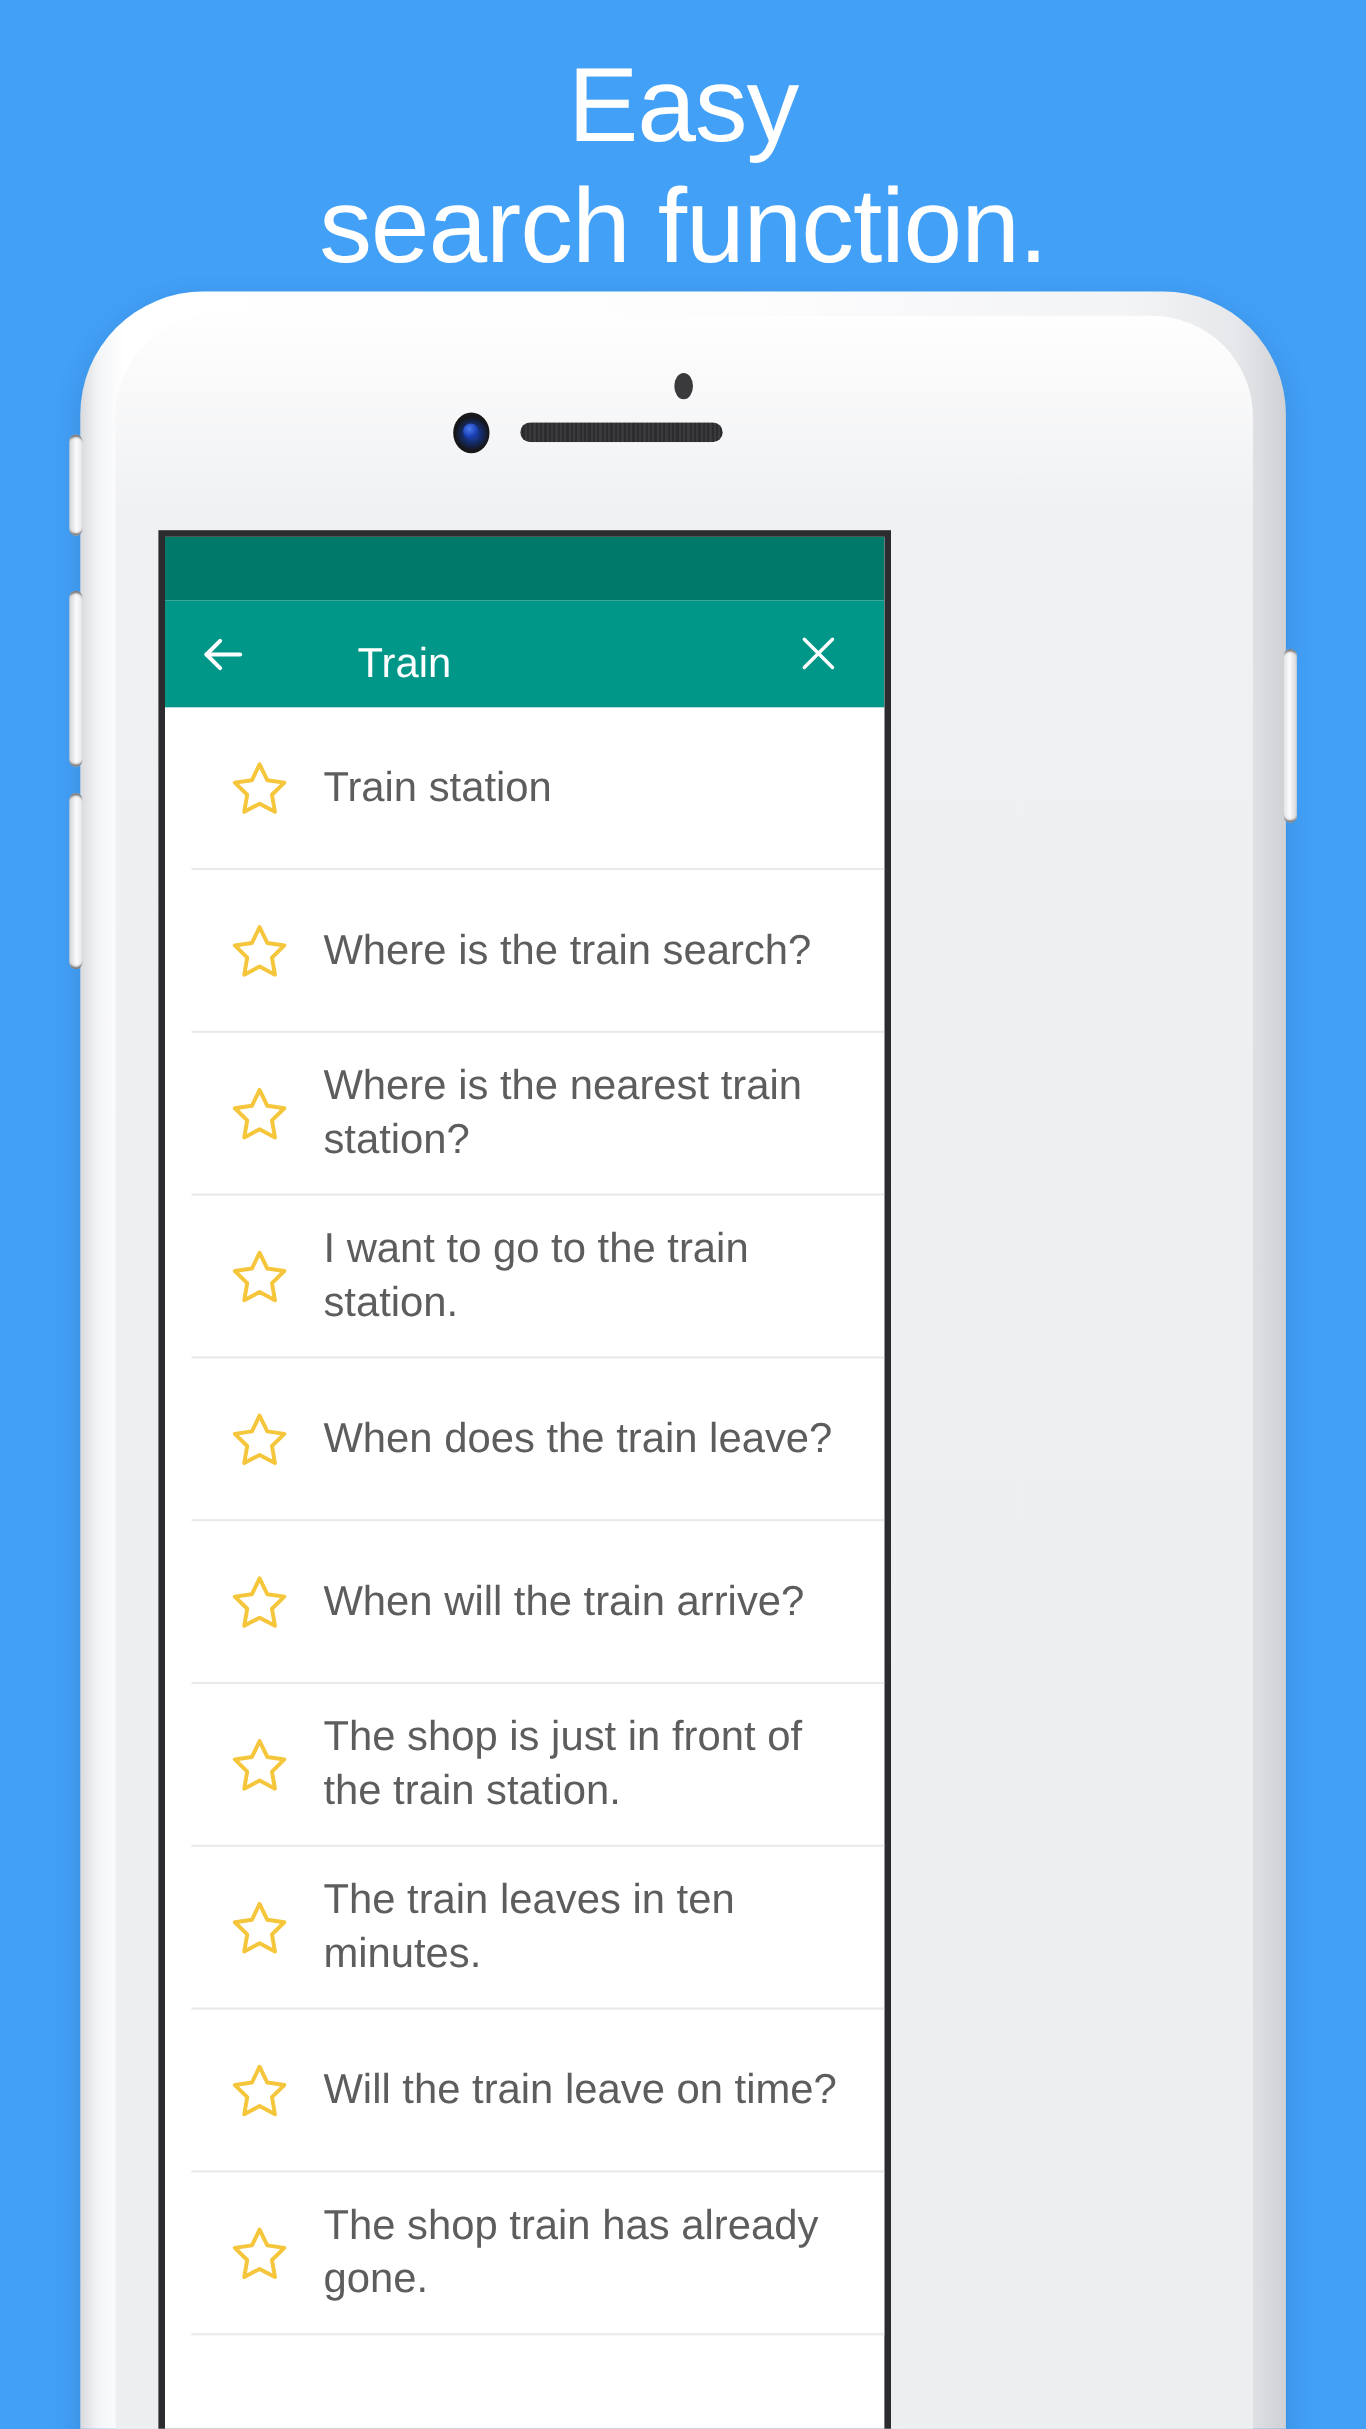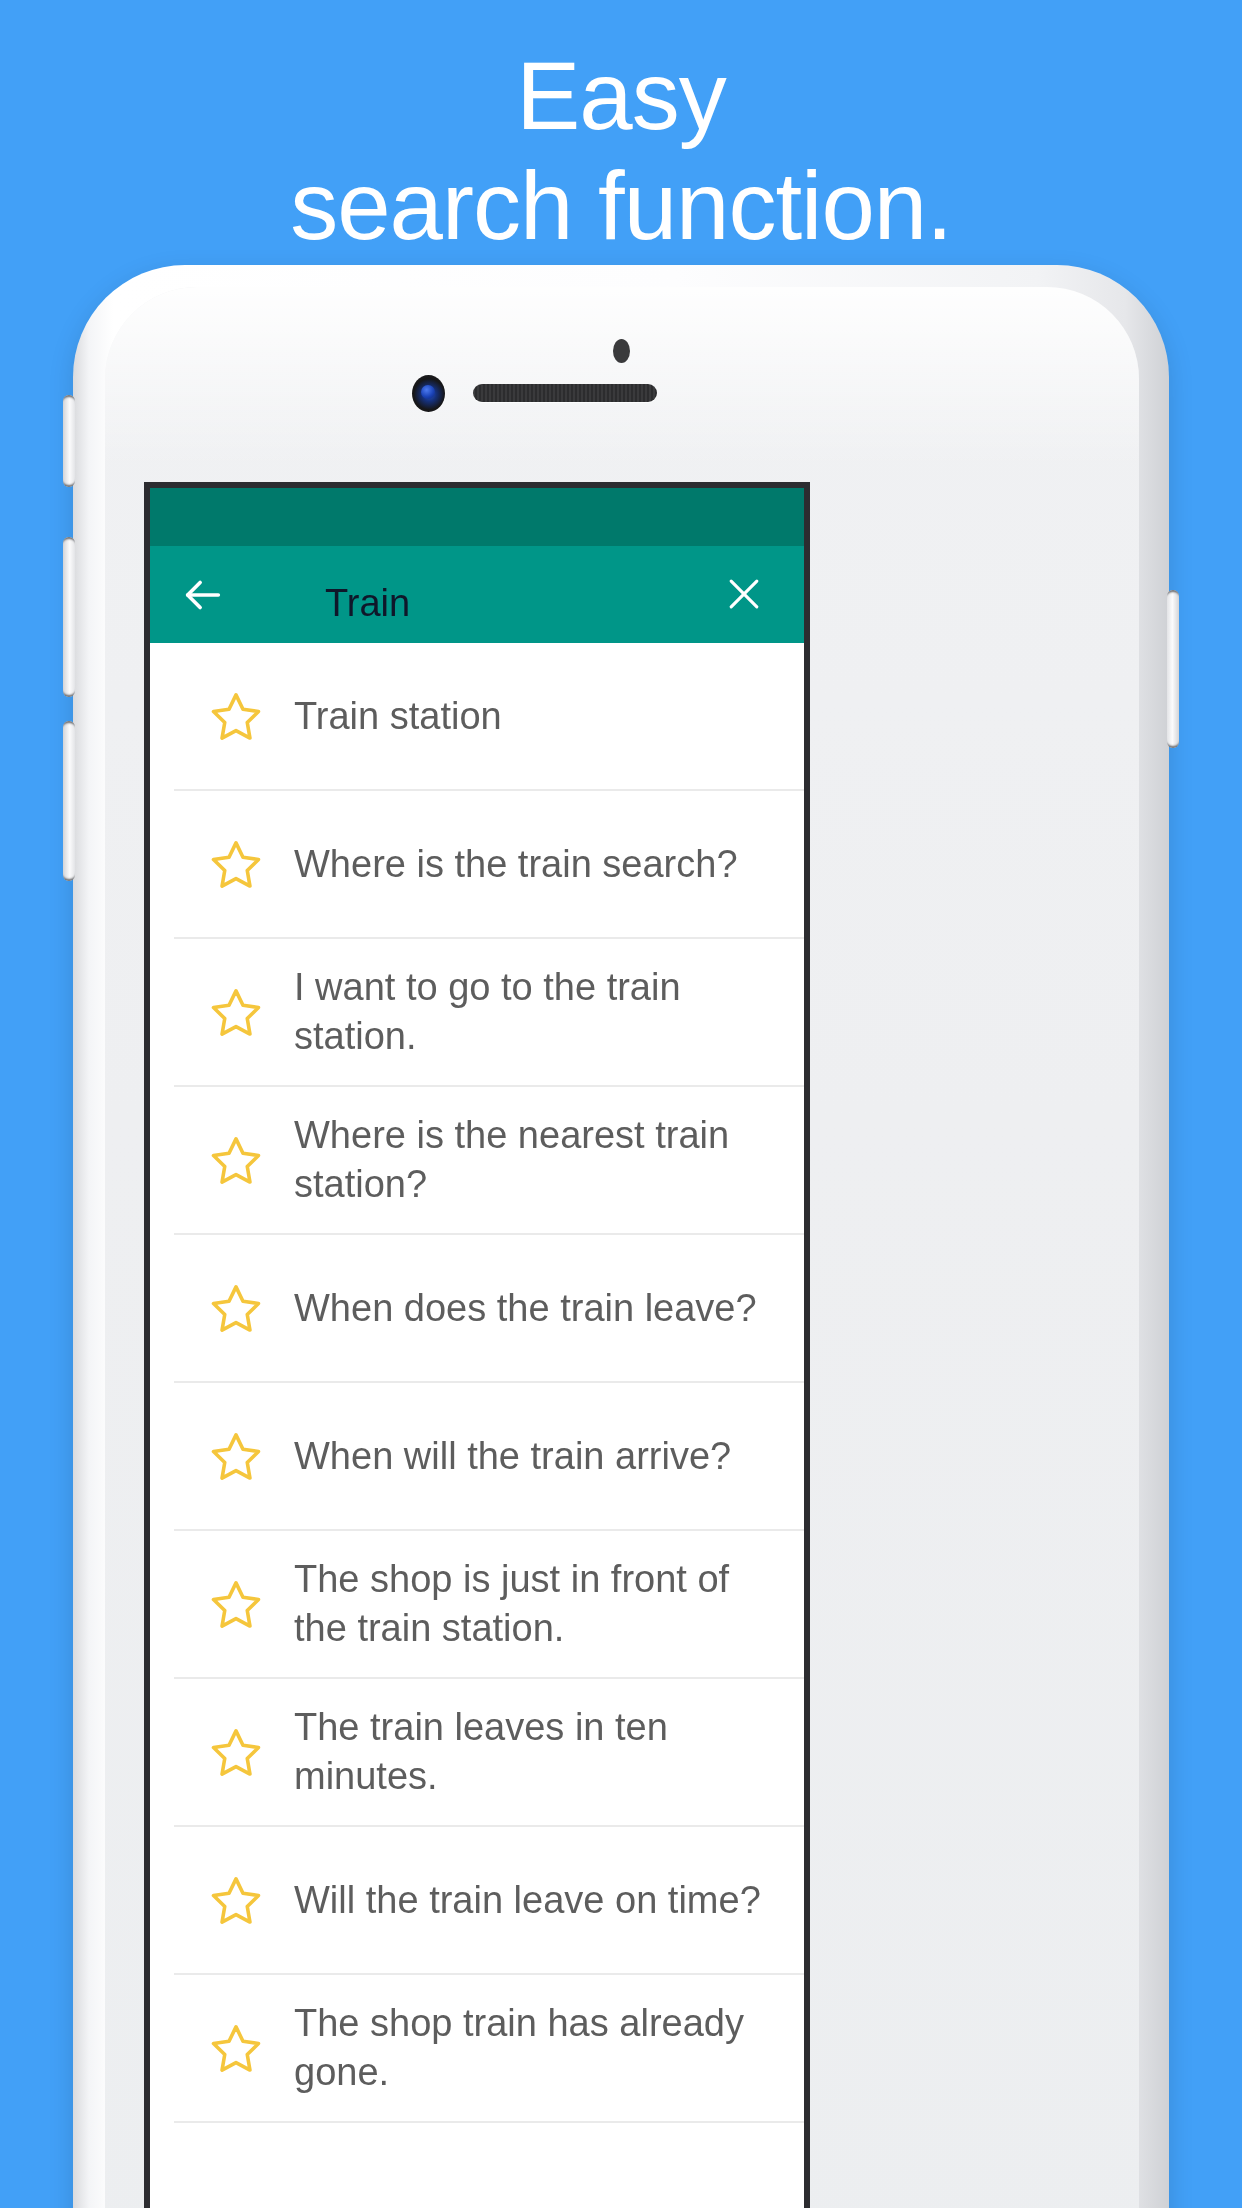--- a/index.html
+++ b/index.html
@@ -169,21 +169,21 @@
     align-items: center;
     justify-content: center;
   }
   .app-title {
     position: absolute;
     left: 175px;
     top: 0;
     height: 115px;
     display: flex;
     align-items: center;
-    color: #0f172a;
+    color: #ffffff;
     font-size: 38px;
     font-weight: 400;
   }
   .close-btn {
     position: absolute;
     right: 36px;
     top: 24px;
     width: 48px;
     height: 48px;
     display: flex;
@@ -304,29 +304,29 @@
                 </svg>
               </div>
               <div class="row-text">Where is the train search?</div>
             </div>
             <div class="result-row">
               <div class="row-star">
                 <svg width="54" height="54" viewBox="0 0 24 24" fill="none" stroke="#f5c63c" stroke-width="1.6" stroke-linejoin="round" stroke-linecap="round">
                   <polygon points="12,2.6 15.1,9 22,10 17,14.9 18.2,21.8 12,18.5 5.8,21.8 7,14.9 2,10 8.9,9"></polygon>
                 </svg>
               </div>
+              <div class="row-text">Where is the nearest train station?</div>
+            </div>
+            <div class="result-row">
+              <div class="row-star">
+                <svg width="54" height="54" viewBox="0 0 24 24" fill="none" stroke="#f5c63c" stroke-width="1.6" stroke-linejoin="round" stroke-linecap="round">
+                  <polygon points="12,2.6 15.1,9 22,10 17,14.9 18.2,21.8 12,18.5 5.8,21.8 7,14.9 2,10 8.9,9"></polygon>
+                </svg>
+              </div>
               <div class="row-text">I want to go to the train station.</div>
-            </div>
-            <div class="result-row">
-              <div class="row-star">
-                <svg width="54" height="54" viewBox="0 0 24 24" fill="none" stroke="#f5c63c" stroke-width="1.6" stroke-linejoin="round" stroke-linecap="round">
-                  <polygon points="12,2.6 15.1,9 22,10 17,14.9 18.2,21.8 12,18.5 5.8,21.8 7,14.9 2,10 8.9,9"></polygon>
-                </svg>
-              </div>
-              <div class="row-text">Where is the nearest train station?</div>
             </div>
             <div class="result-row">
               <div class="row-star">
                 <svg width="54" height="54" viewBox="0 0 24 24" fill="none" stroke="#f5c63c" stroke-width="1.6" stroke-linejoin="round" stroke-linecap="round">
                   <polygon points="12,2.6 15.1,9 22,10 17,14.9 18.2,21.8 12,18.5 5.8,21.8 7,14.9 2,10 8.9,9"></polygon>
                 </svg>
               </div>
               <div class="row-text">When does the train leave?</div>
             </div>
             <div class="result-row">

